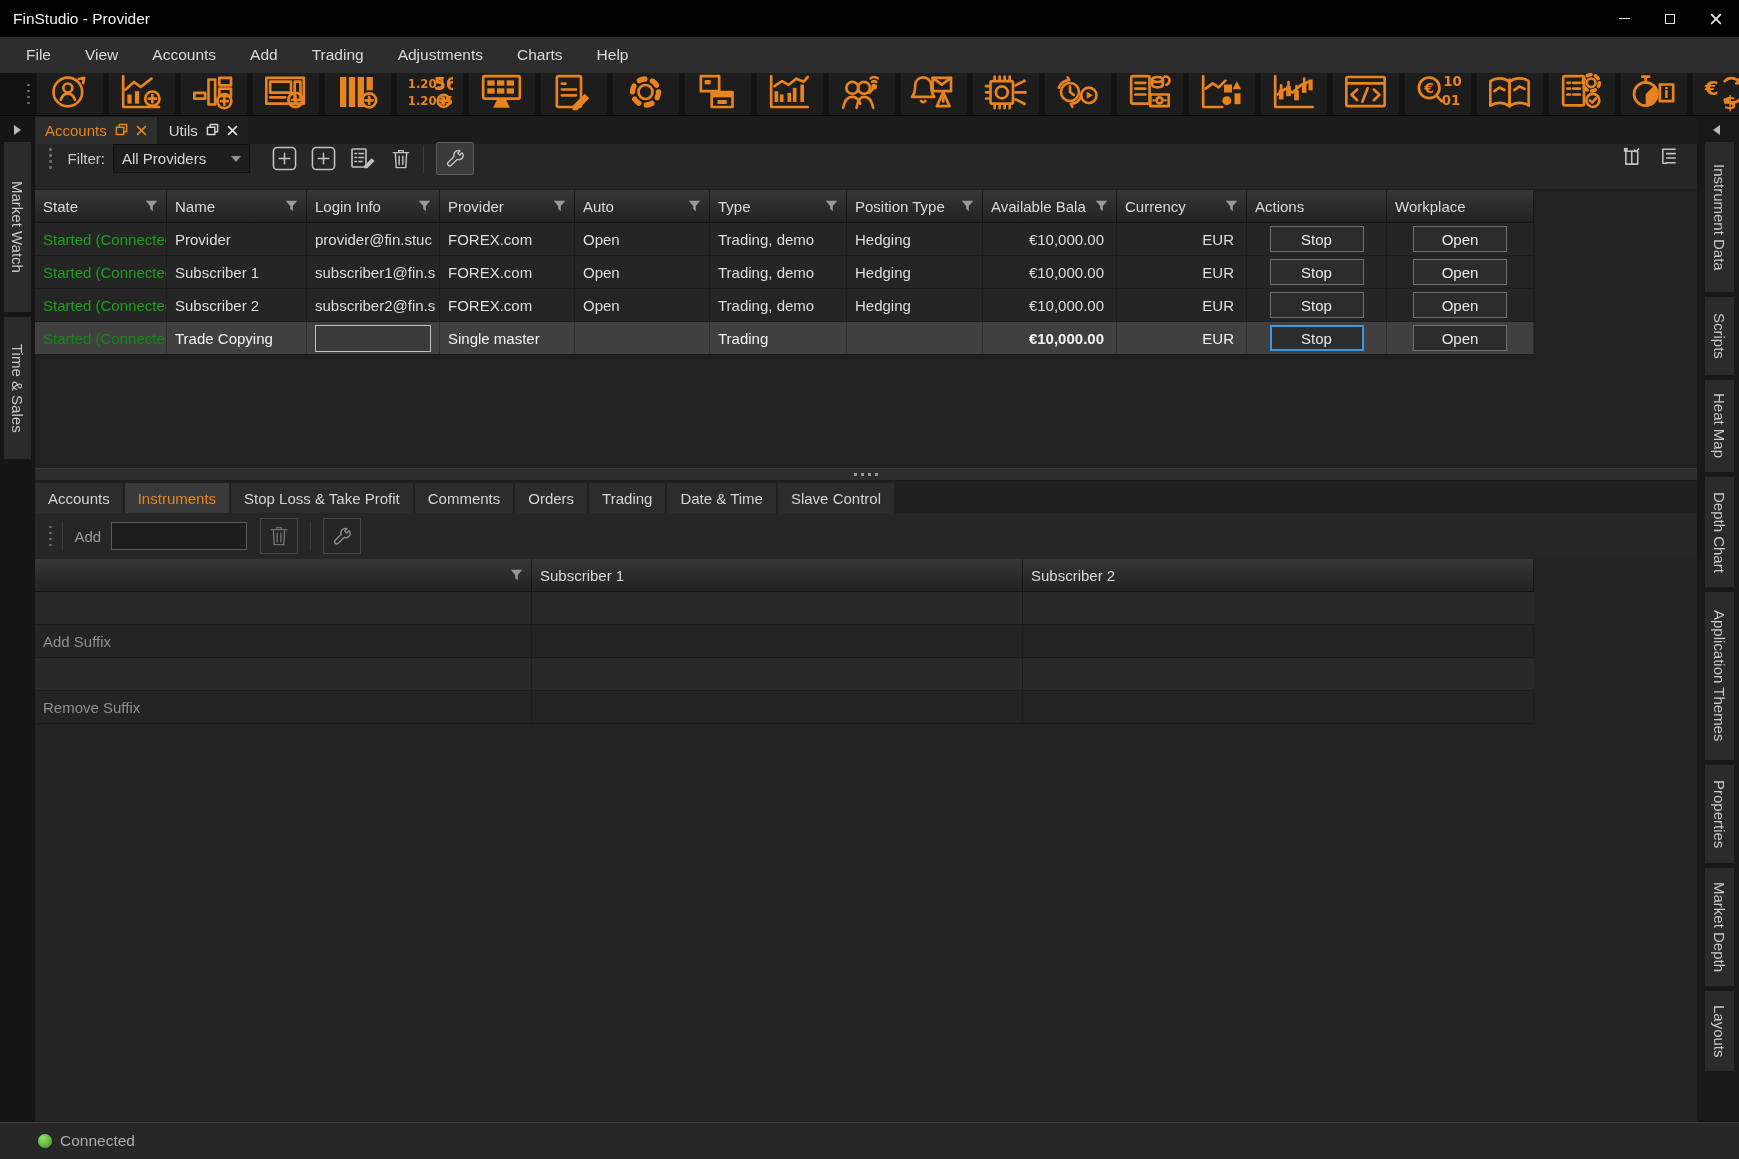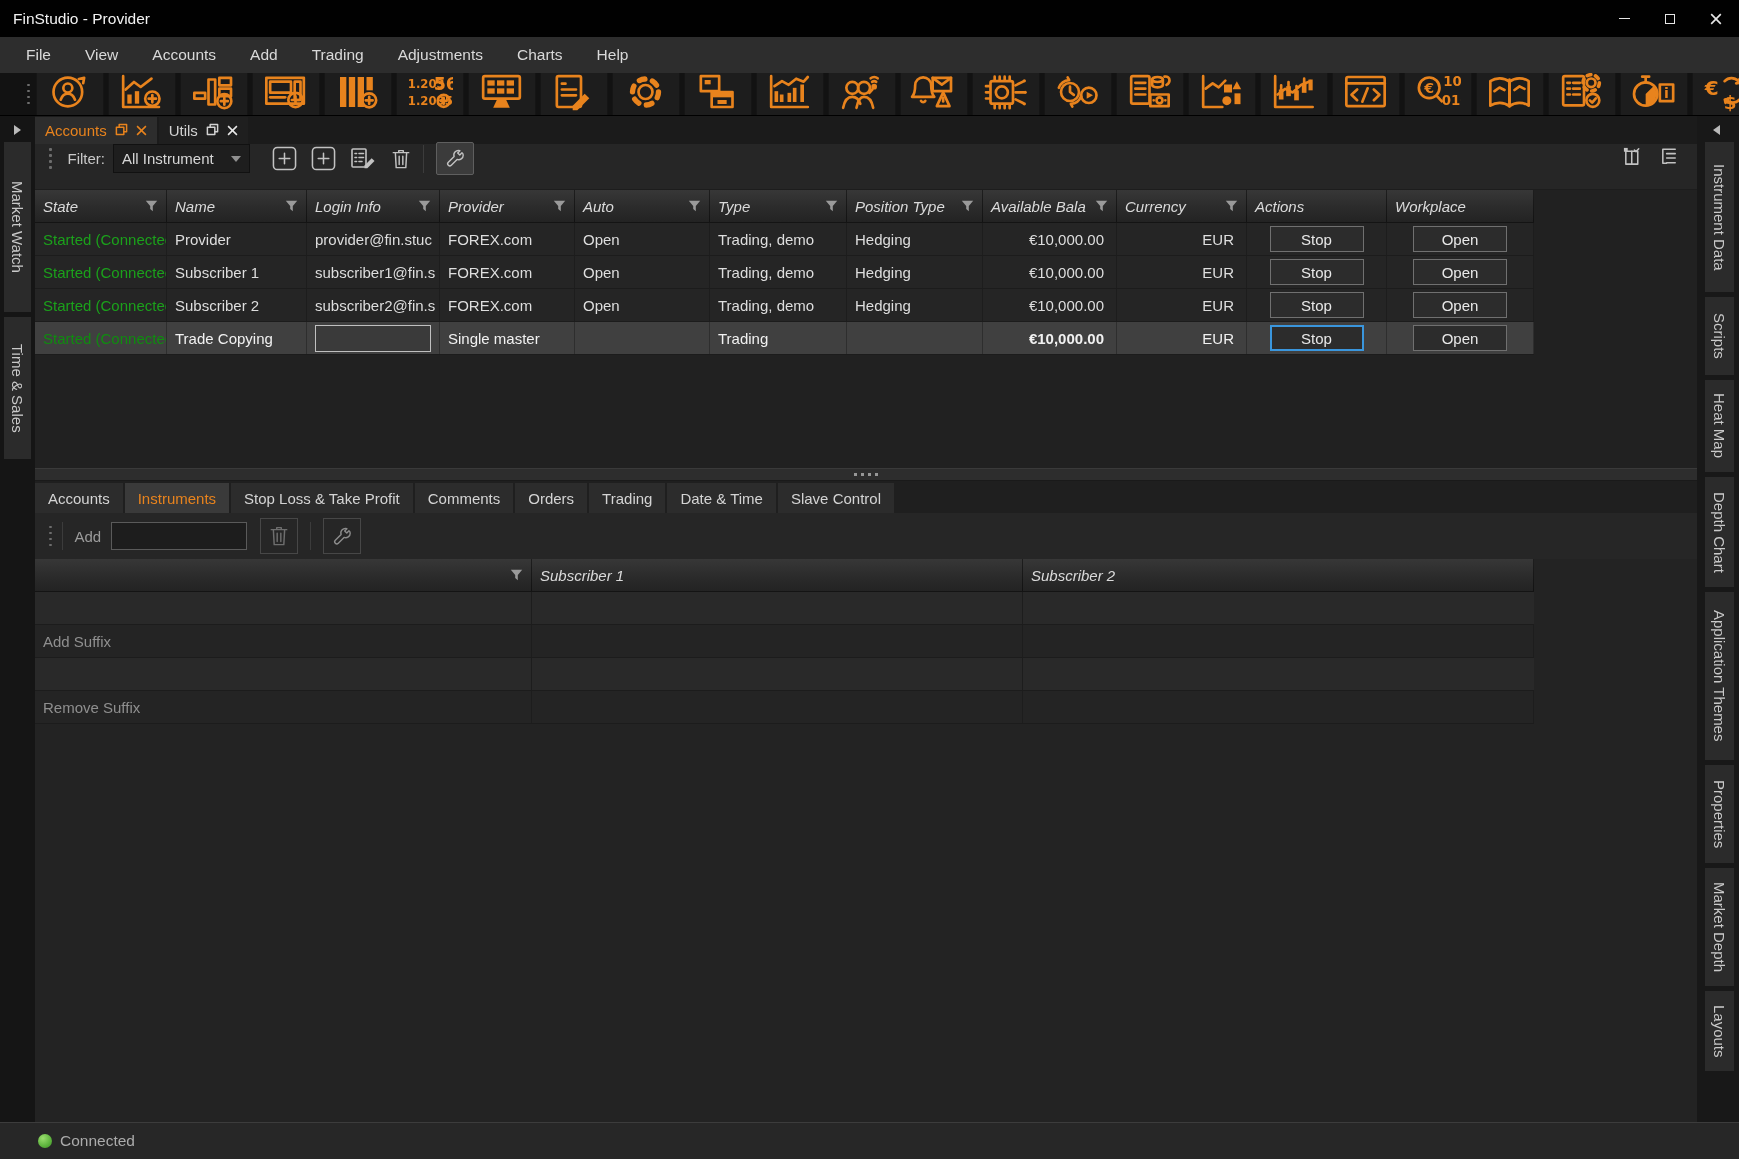--- a/index.html
+++ b/index.html
@@ -63,21 +63,21 @@
   .ut-svg .f { fill:#c2c2c2; stroke:none; }
   .vsep { width:1px; height:28px; background:#3c3c3c; margin:0 12px; }
   .tool-btn { width:38px; height:33px; border:1px solid #5f5f5f; background:#3b3b3b; border-radius:2px; display:flex; align-items:center; justify-content:center; }
   .fb-spacer { flex:1; }
   .fb-right { display:flex; align-items:center; gap:16px; }
 
   
   .grid-main { height:278px; background:#212121; overflow:hidden; }
   .g-header, .g2-header { display:grid; height:33px; width:1499px;
       background:linear-gradient(#373737, #2b2b2b 55%, #232323); border-bottom:1px solid #141414; }
-  .gh-cell { display:flex; align-items:center; padding:12px 8px; color:#dadada; font-size:15px; border-right:1px solid rgba(0,0,0,.45); overflow:hidden; white-space:nowrap;font-style:italic; }
+  .gh-cell { display:flex; align-items:center; padding:12px 8px; color:#dadada; font-size:15px; border-right:1px solid rgba(0,0,0,.45); overflow:hidden; white-space:nowrap; }
   .gh-cell .fn { margin-left:auto; padding-left:6px; display:flex; }
   .fn-svg path { fill:#9a9a9a; }
   .g-row, .g2-row { display:grid; height:33px; width:1499px; background:#252525; border-bottom:1px solid #1c1c1c; }
   .g-row.selected { background:#404040; }
   .g-cell { display:flex; align-items:center; padding:0 8px; font-size:15px; color:#dedede; white-space:nowrap; overflow:hidden; border-right:1px solid #1d1d1d; }
   .g-row.selected .g-cell { border-right:1px solid rgba(0,0,0,.28); color:#f1f1f1; }
   .c-state { color:#1ba11b; }
   .g-row.selected .c-state { color:#0f8c0f; }
   .c-right { justify-content:flex-end; padding-right:12px; }
   .g-row.selected .c-balance { font-weight:bold; }
@@ -440,21 +440,21 @@
 
         <div class="filter-bar">
           <span class="grip">
               <i></i>
               <i></i>
               <i></i>
               <i></i>
             </span>
           <span class="fb-label">Filter:</span>
           <div class="select">
-            <span>All Instrument</span>
+            <span>All Providers</span>
             <span class="arr"></span>
           </div>
           <div class="fb-btn" style="margin-left:22px">
               <svg class="ut-svg" viewBox="0 0 26 26" width="25" height="25">
                 <rect x="1.5" y="1.5" width="23" height="23" rx="4"></rect>
                 <path d="M13 7.5v11M7.5 13h11"></path>
               </svg>
             </div>
           <div class="fb-btn">
               <svg class="ut-svg" viewBox="0 0 26 26" width="25" height="25">

